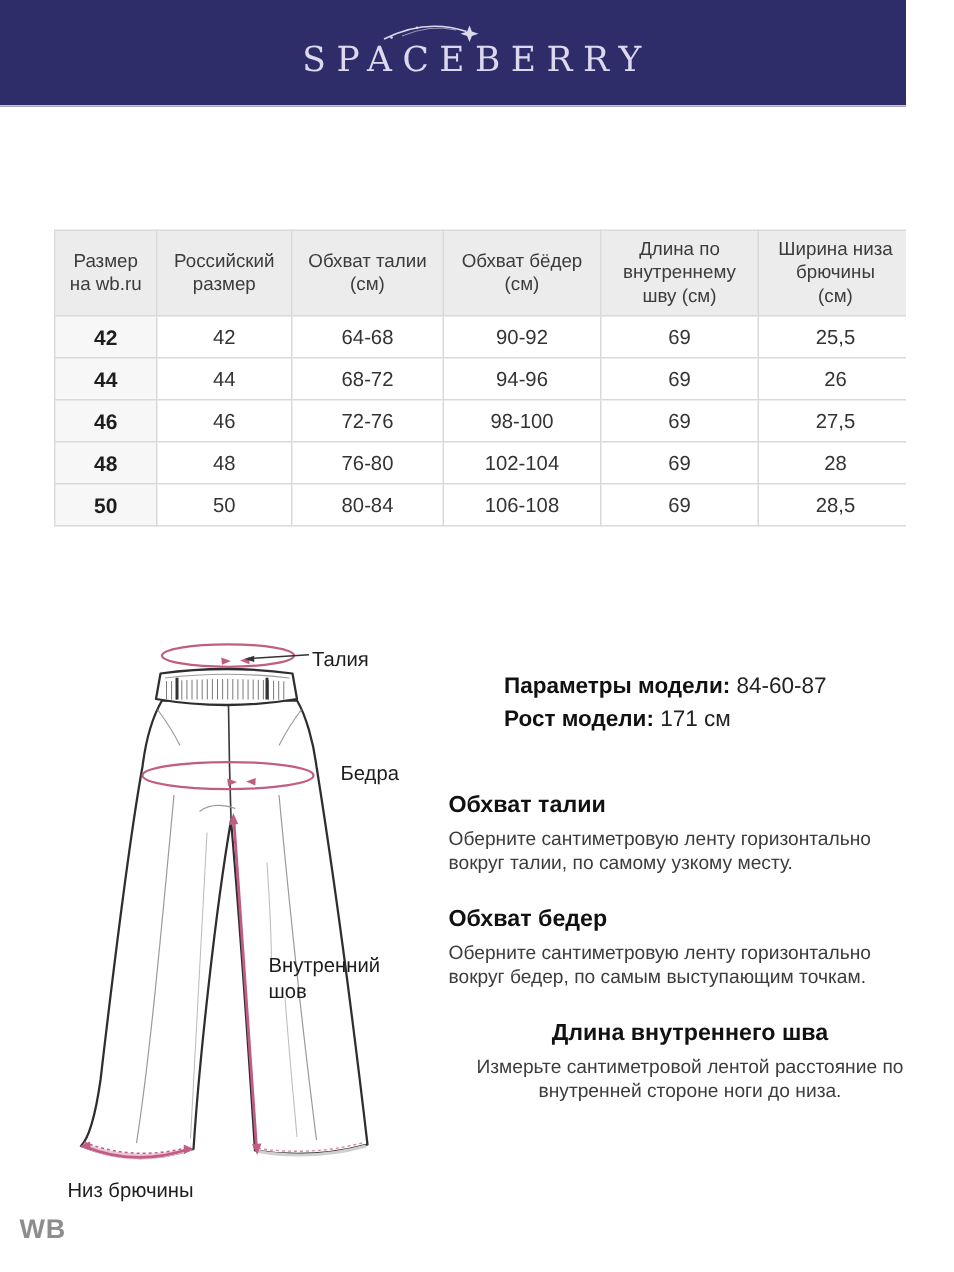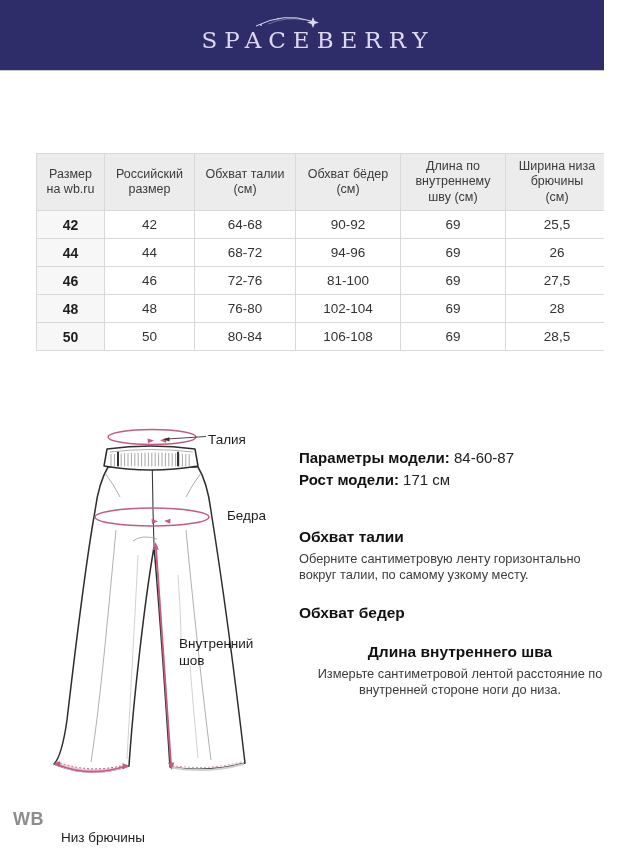--- a/index.html
+++ b/index.html
@@ -40,37 +40,37 @@
   .size-table td.first{background:var(--table-first-col-bg);font-weight:bold;
     font-size:14px;color:#1e1e1e;}
 
   
   .figure{position:absolute;left:30px;top:415px;width:270px;height:400px;}
   .figure svg{position:absolute;left:0;top:0;}
   .fig-label{position:absolute;font-size:13.5px;color:#1d1d1d;line-height:17px;}
   .lbl-waist{left:178px;top:16px;}
   .lbl-hips{left:197px;top:92px;}
   .lbl-inseam{left:149px;top:220px;width:100px;}
-  .lbl-hem{left:31px;top:370px;margin-top:44px;}
+  .lbl-hem{left:15px;top:370px;}
 
   .ln-outline{fill:#fff;stroke:#2e2e2e;stroke-width:1.5;stroke-linejoin:round;}
   .ln-dark{stroke:#3a3a3a;stroke-width:1.1;fill:none;}
   .ln-gray{stroke:#9a9a9a;stroke-width:.8;fill:none;}
   .ln-lightgray{stroke:#bdbdbd;stroke-width:.7;fill:none;}
   .ln-gather{stroke:#6b6b6b;stroke-width:.6;fill:none;}
   .ln-loop{stroke:#333;stroke-width:2;fill:none;}
   .ln-pink{stroke:var(--accent-pink);fill:none;}
   .fill-pink{fill:var(--accent-pink);stroke:none;}
   .band-pink{fill:var(--accent-pink-fill);stroke:none;}
   .ptr{stroke:#333;stroke-width:.9;fill:none;}
   .ptr-head{fill:#333;stroke:none;}
 
   
   .info{position:absolute;left:299px;top:447px;width:322px;}
-  .model-line{font-size:15px;line-height:22px;color:#222;}
+  .model-line{font-size:15px;line-height:22px;color:#222;margin-left:37px;}
   .model-line b{color:#111;}
   .section{margin:0;}
   .sec-1{margin-top:36px;}
   .sec-2{margin-top:20px;}
   .sec-3{margin-top:20px;text-align:center;}
   .sec-title{font-size:15.5px;font-weight:bold;color:#111;line-height:19px;}
   .sec-text{margin-top:5px;font-size:12.8px;line-height:16px;color:#3c3c3c;}
 
   
   .watermark{position:absolute;left:13px;top:809px;font-size:18px;
@@ -135,21 +135,21 @@
         <td>44</td>
         <td>68-72</td>
         <td>94-96</td>
         <td>69</td>
         <td>26</td>
       </tr>
       <tr>
         <td class="first">46</td>
         <td>46</td>
         <td>72-76</td>
-        <td>81-100</td>
+        <td>98-100</td>
         <td>69</td>
         <td>27,5</td>
       </tr>
       <tr>
         <td class="first">48</td>
         <td>48</td>
         <td>76-80</td>
         <td>102-104</td>
         <td>69</td>
         <td>28</td>
@@ -233,20 +233,21 @@
       <b>Рост модели:</b>
       <span>171 см</span>
     </div>
 
     <div class="section sec-1">
       <div class="sec-title">Обхват талии</div>
       <div class="sec-text">Оберните сантиметровую ленту горизонтально вокруг талии, по самому узкому месту.</div>
     </div>
     <div class="section sec-2">
       <div class="sec-title">Обхват бедер</div>
+      <div class="sec-text">Оберните сантиметровую ленту горизонтально вокруг бедер, по самым выступающим точкам.</div>
     </div>
     <div class="section sec-3">
       <div class="sec-title">Длина внутреннего шва</div>
       <div class="sec-text">Измерьте сантиметровой лентой расстояние по внутренней стороне ноги до низа.</div>
     </div>
   </div>
 
   <div class="watermark">WB</div>
 
 </div>

